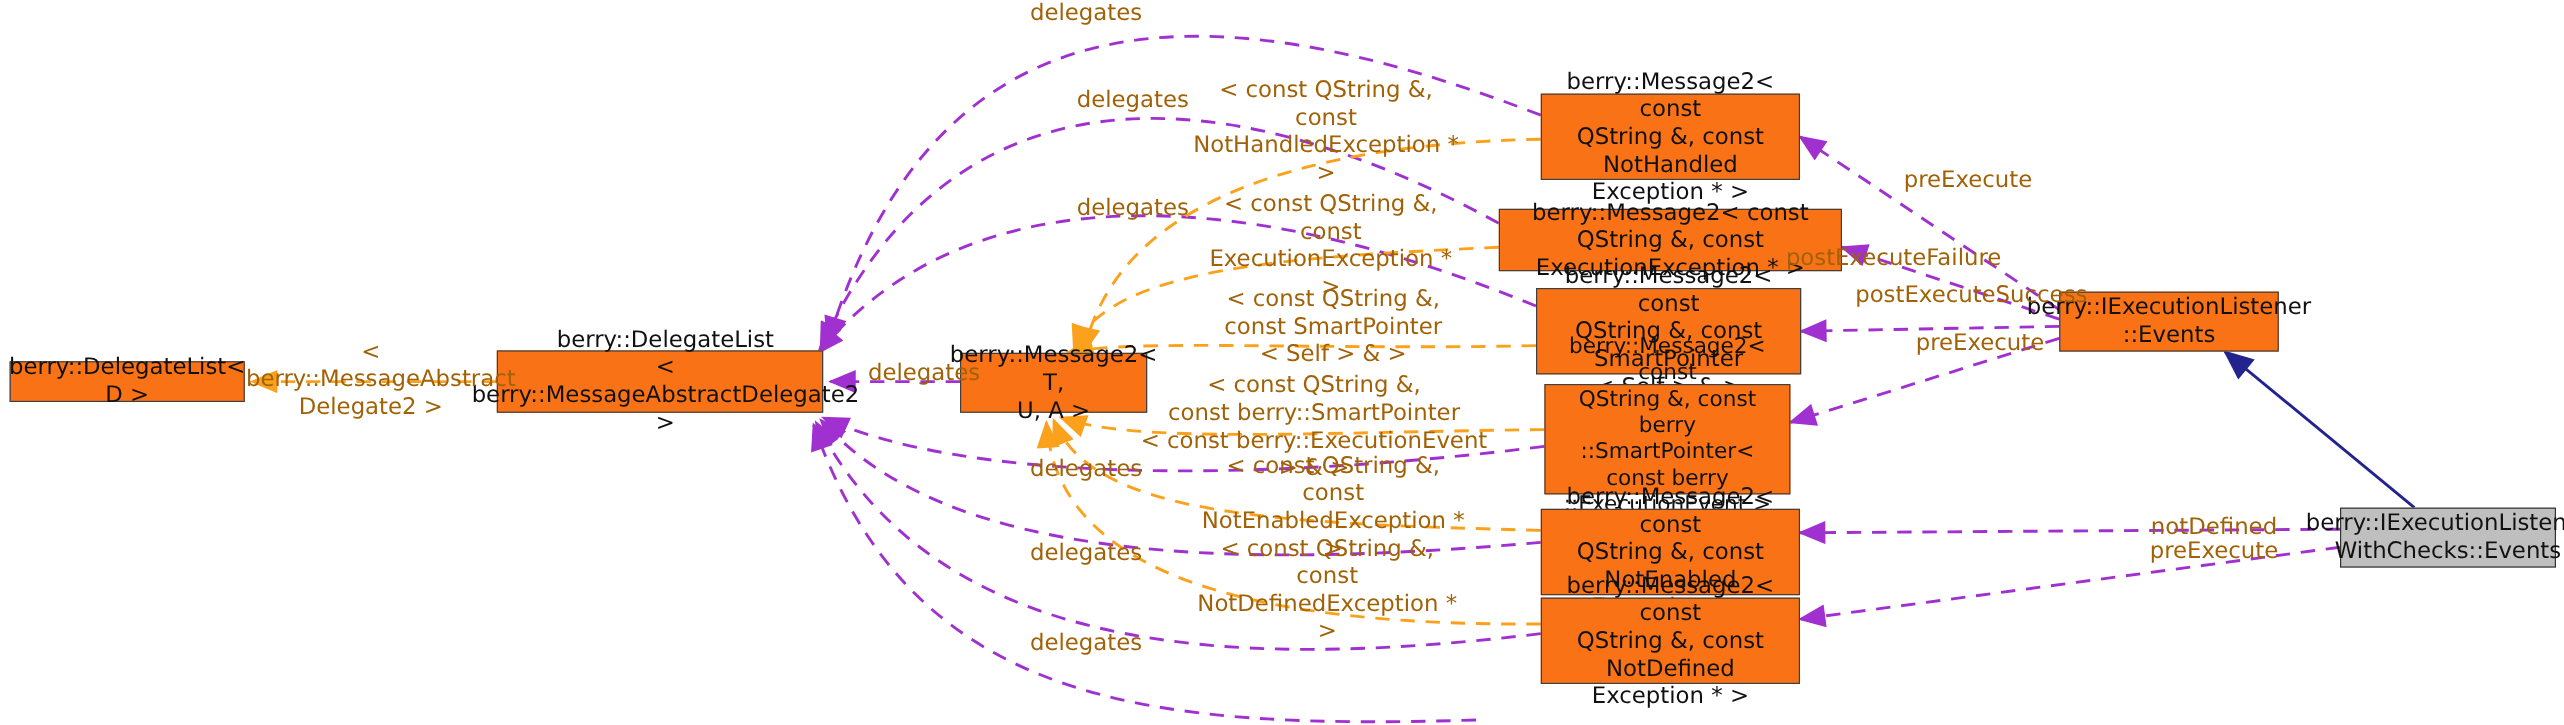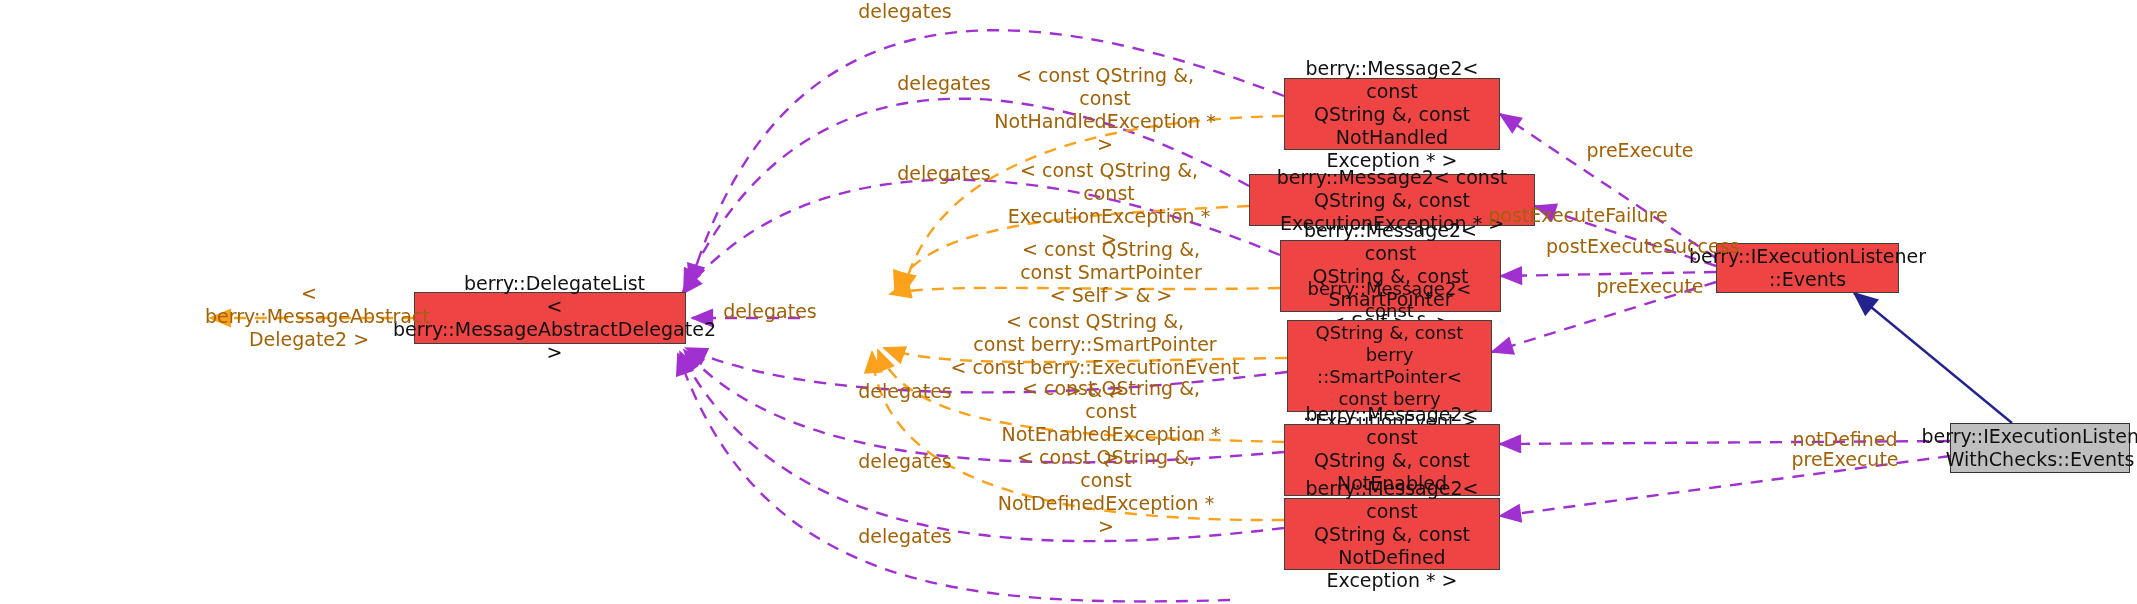--- a/index.html
+++ b/index.html
@@ -20,21 +20,21 @@
     left: 0;
     top: 0;
     width: 2137px;
     height: 604px;
     pointer-events: none;
   }
   .node {
     position: absolute;
     box-sizing: border-box;
     border: 1.4px solid #404040;
-    background: #ef4444;
+    background: #f97316;
     color: #111111;
     font-size: 19px;
     line-height: 23px;
     text-align: center;
     display: flex;
     align-items: center;
     justify-content: center;
     padding: 2px 6px;
     white-space: pre-line;
     z-index: 3;
@@ -95,24 +95,27 @@
     <path d="M 1716 266 L 1535 206" stroke="#a030d0" stroke-width="2.4" stroke-dasharray="12,9" fill="none" marker-end="url(#arrow-purple)"></path>
     <path d="M 1716 272 L 1501 276" stroke="#a030d0" stroke-width="2.4" stroke-dasharray="12,9" fill="none" marker-end="url(#arrow-purple)"></path>
     <path d="M 1716 282 L 1492 352" stroke="#a030d0" stroke-width="2.4" stroke-dasharray="12,9" fill="none" marker-end="url(#arrow-purple)"></path>
 
     <path d="M 1950 441 L 1500 444" stroke="#a030d0" stroke-width="2.4" stroke-dasharray="12,9" fill="none" marker-end="url(#arrow-purple)"></path>
     <path d="M 1950 456 L 1500 516" stroke="#a030d0" stroke-width="2.4" stroke-dasharray="12,9" fill="none" marker-end="url(#arrow-purple)"></path>
 
     <path d="M 2012 423 L 1854 293" stroke="#23238e" stroke-width="2.4" fill="none" marker-end="url(#arrow-navy)"></path>
   </svg>
 
+  <div class="node" style="left:8px; top:301px; width:196px; height:34px;">berry::DelegateList&lt; D &gt;</div>
 
   <div class="node" style="left:414px; top:292px; width:272px; height:52px;padding-left:15px;">berry::DelegateList
 &lt; berry::MessageAbstractDelegate2 &gt;</div>
 
+  <div class="node" style="left:800px; top:294px; width:156px; height:50px;">berry::Message2&lt; T,
+U, A &gt;</div>
 
   <div class="node" style="left:1284px; top:78px; width:216px; height:72px;">berry::Message2&lt; const
 QString &amp;, const NotHandled
 Exception * &gt;</div>
 
   <div class="node" style="left:1249px; top:174px; width:286px; height:52px;">berry::Message2&lt; const
 QString &amp;, const ExecutionException * &gt;</div>
 
   <div class="node" style="left:1280px; top:240px; width:221px; height:72px;">berry::Message2&lt; const
 QString &amp;, const SmartPointer

